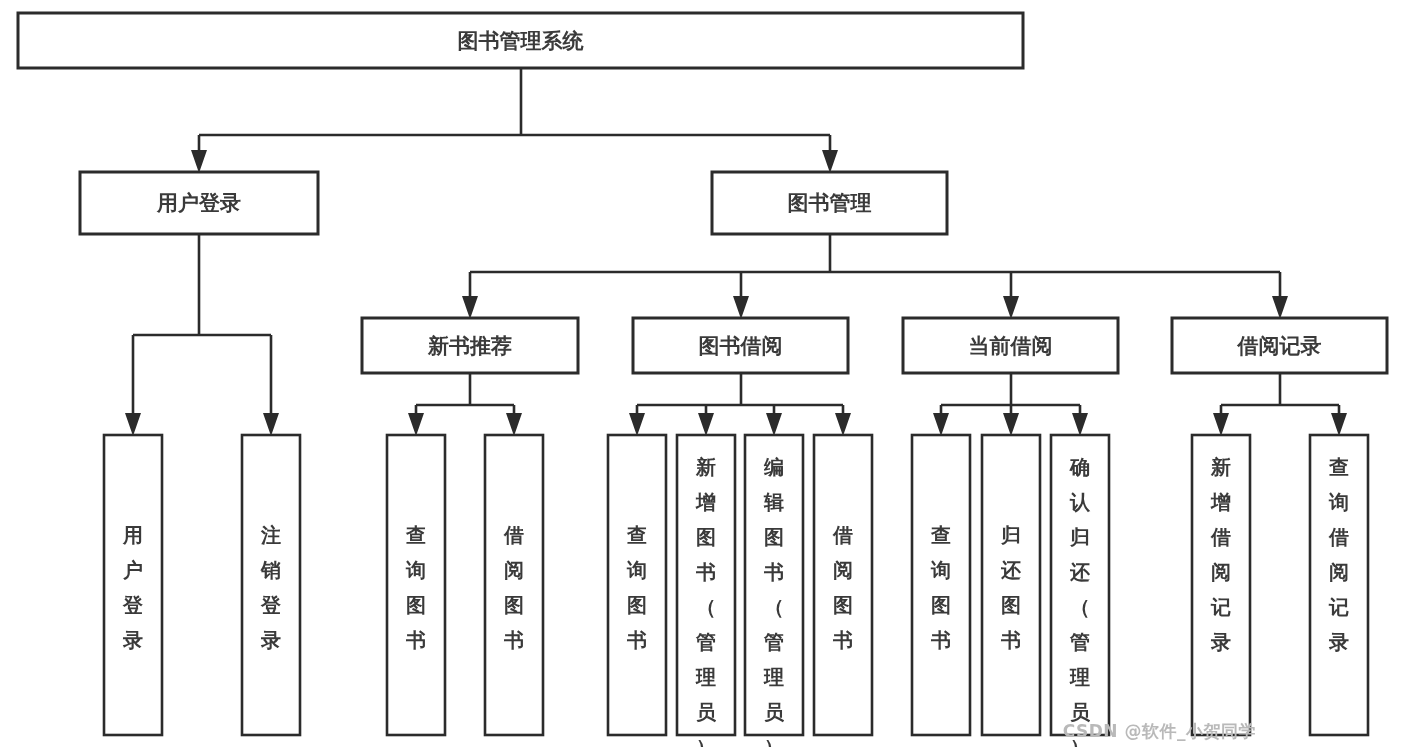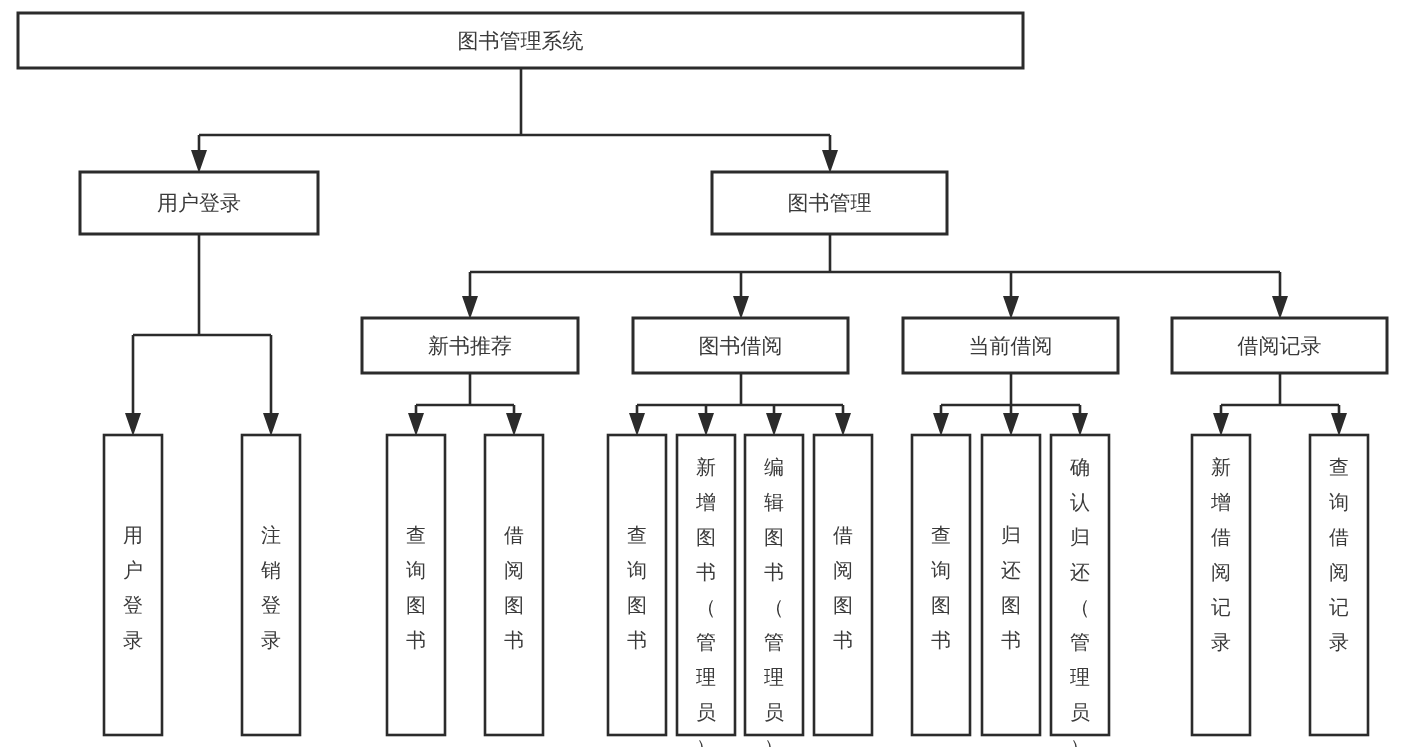--- a/index.html
+++ b/index.html
@@ -14,20 +14,21 @@
     position: relative;
     overflow: hidden;
     font-family: "DejaVu Sans", "Liberation Sans", sans-serif;
   }
   #diagram-root {
     position: absolute;
     left: 0;
     top: 0;
     width: 1264px;
     height: 747px;
+    font-weight: bold;
   }
   svg.diagram-canvas {
     display: block;
     width: 1405px;
     height: 747px;
   }
   .node-box {
     fill: #ffffff;
     stroke: #2b2b2b;
     stroke-width: 3;
@@ -219,13 +220,14 @@
         <g>
           <rect x="1192" y="435" width="58" height="300" class="node-box thin"></rect>
           <text x="1221" class="node-label-v"><tspan x="1221" y="474">新</tspan><tspan x="1221" y="509">增</tspan><tspan x="1221" y="544">借</tspan><tspan x="1221" y="579">阅</tspan><tspan x="1221" y="614">记</tspan><tspan x="1221" y="649">录</tspan></text>
         </g>
         <g>
           <rect x="1310" y="435" width="58" height="300" class="node-box thin"></rect>
           <text x="1339" class="node-label-v"><tspan x="1339" y="474">查</tspan><tspan x="1339" y="509">询</tspan><tspan x="1339" y="544">借</tspan><tspan x="1339" y="579">阅</tspan><tspan x="1339" y="614">记</tspan><tspan x="1339" y="649">录</tspan></text>
         </g>
       </g>
   </svg>
+  <div class="watermark">CSDN @软件_小贺同学</div>
 </div>
 
 </body></html>

